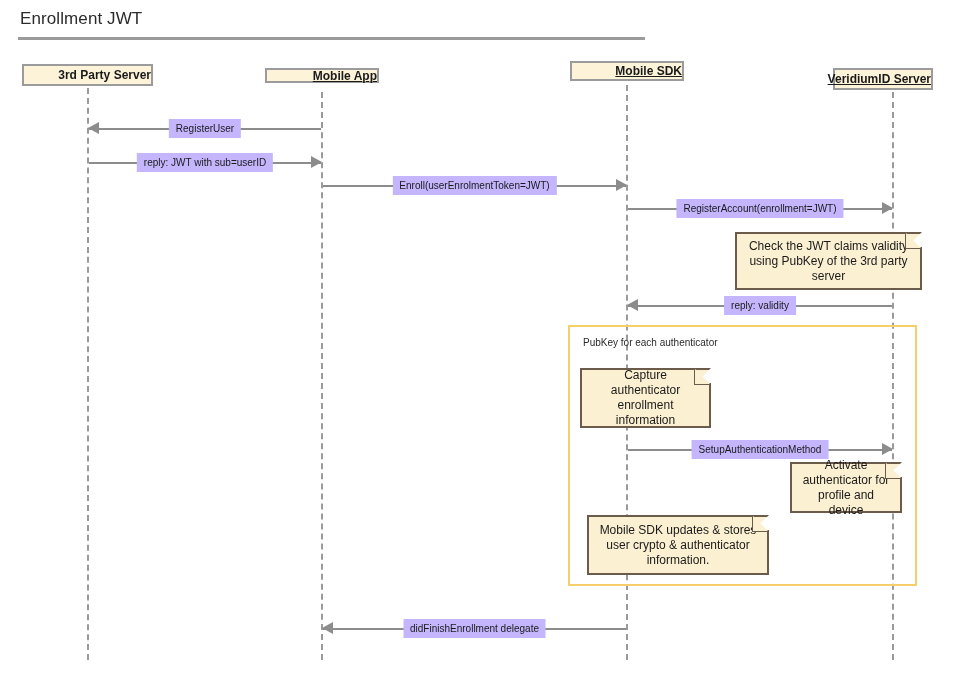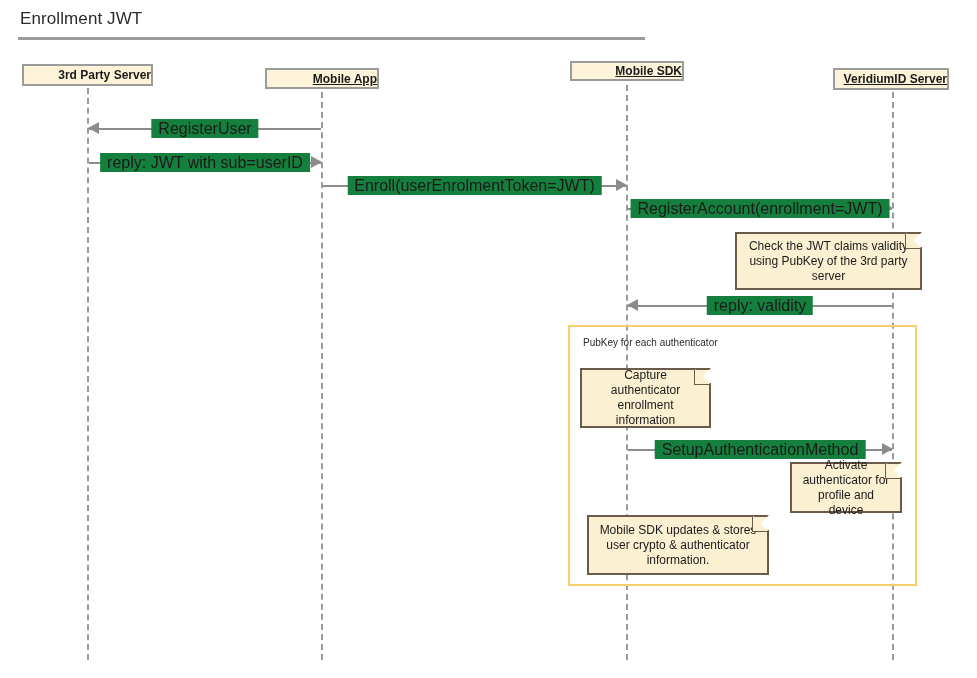--- a/index.html
+++ b/index.html
@@ -44,23 +44,23 @@
   .participant.underline .plabel{text-decoration:underline;}
 
   
   .message{position:absolute;height:20px;}
   .msg-line{
     position:absolute;left:0;top:9px;width:100%;height:0;
     border-top:2px solid #8c8c8c;
   }
   .msg-label{
     position:absolute;top:0;left:50%;transform:translateX(-50%);
-    background:#15803d;
+    background:#c4b5fd;
     padding:0 7px;
-    font-size:16px;color:#1a1a1a;white-space:nowrap;line-height:19px;
+    font-size:10px;color:#1a1a1a;white-space:nowrap;line-height:19px;
   }
   .arrow-head{position:absolute;top:3px;width:0;height:0;}
   .arrow-head.right{
     right:-1px;
     border-top:6px solid transparent;
     border-bottom:6px solid transparent;
     border-left:11px solid #8c8c8c;
   }
   .arrow-head.left{
     left:-1px;
@@ -118,29 +118,29 @@
 
   <div class="lifeline" style="left:87px;top:88px;height:572px;"></div>
   <div class="lifeline" style="left:321px;top:92px;height:568px;"></div>
   <div class="lifeline" style="left:626px;top:85px;height:575px;"></div>
   <div class="lifeline" style="left:892px;top:92px;height:568px;"></div>
 
   <div class="participant" style="left:22px;top:64px;width:131px;height:22px;">
     <span class="plabel">3rd Party Server</span>
   </div>
 
-  <div class="participant underline" style="left:265px;top:68px;width:114px;height:21px;">
+  <div class="participant underline" style="left:265px;top:68px;width:114px;height:15px;">
     <span class="plabel">Mobile App</span>
   </div>
 
   <div class="participant underline" style="left:570px;top:61px;width:114px;height:20px;">
     <span class="plabel">Mobile SDK</span>
   </div>
 
-  <div class="participant underline" style="left:833px;top:68px;width:116px;height:22px;">
+  <div class="participant underline" style="left:833px;top:68px;width:100px;height:22px;">
     <span class="plabel">VeridiumID Server</span>
   </div>
 
   <div class="fragment" style="left:568px;top:325px;width:349px;height:261px;"></div>
   <div class="fragment-label" style="left:583px;top:337px;">PubKey for each authenticator</div>
 
   <div class="message" style="left:89px;top:119px;width:232px;">
     <div class="msg-line"></div>
     <div class="arrow-head left"></div>
     <div class="msg-label">RegisterUser</div>
@@ -206,14 +206,19 @@
 
   <div class="note" style="left:587px;top:515px;width:182px;height:60px;">
     <svg width="17" height="17" viewBox="0 0 17 17" style="position:absolute;top:-2px;right:-2px;z-index:3;">
       <polygon points="0,0 17,17 0,17" fill="#fcf0d2"></polygon>
       <polyline points="0,0 0,17 17,17" fill="none" stroke="#6b5b4a" stroke-width="2"></polyline>
     </svg>
     <div class="foldline"></div>
     <span class="note-txt">Mobile SDK updates &amp; stores user crypto &amp; authenticator information.</span>
   </div>
 
+  <div class="message" style="left:323px;top:619px;width:303px;">
+    <div class="msg-line"></div>
+    <div class="arrow-head left"></div>
+    <div class="msg-label">didFinishEnrollment delegate</div>
+  </div>
 
 </div>
 
 </body></html>

